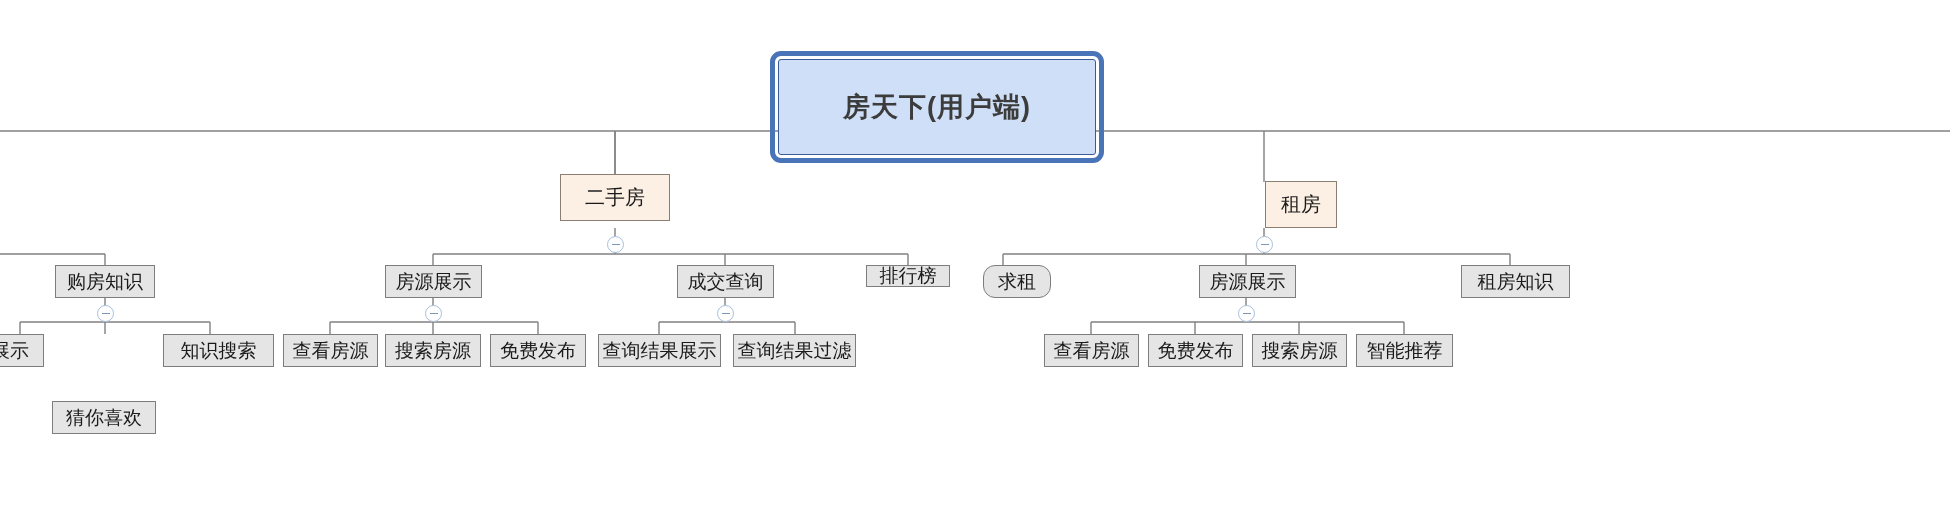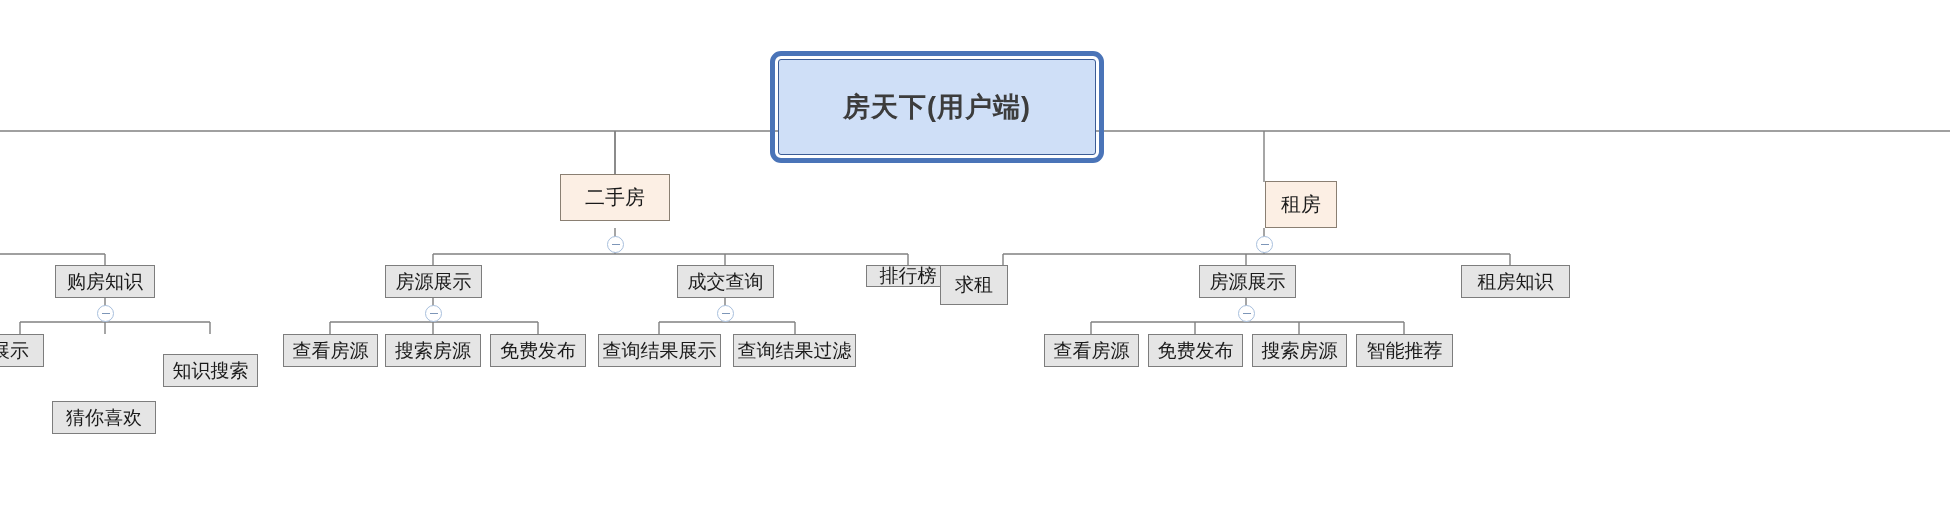--- a/index.html
+++ b/index.html
@@ -169,32 +169,32 @@
     <span class="bar"></span>
   </div>
 
   <div class="node grp" style="left:677px; top:265px; width:97px; height:33px;">成交查询</div>
   <div class="toggle" style="left:717px; top:305px;">
     <span class="bar"></span>
   </div>
 
   <div class="node grp" style="left:866px; top:265px; width:84px; height:22px;">排行榜</div>
 
-  <div class="node grp" style="left:940px; top:265px; width:68px; height:40px;">求租</div>
+  <div class="node grp" style="left:983px; top:265px; width:68px; height:33px;border-radius:12px;">求租</div>
 
   <div class="node grp" style="left:1199px; top:265px; width:97px; height:33px;">房源展示</div>
   <div class="toggle" style="left:1238px; top:305px;">
     <span class="bar"></span>
   </div>
 
   <div class="node grp" style="left:1461px; top:265px; width:109px; height:33px;">租房知识</div>
 
   <div class="node leaf" style="left:-24px; top:334px; width:68px; height:33px;">展示</div>
   <div class="node leaf" style="left:52px; top:354px; width:104px; height:33px;margin-top:47px;">猜你喜欢</div>
-  <div class="node leaf" style="left:163px; top:334px; width:95px; height:33px;margin-top:20px;">知识搜索</div>
+  <div class="node leaf" style="left:163px; top:334px; width:111px; height:33px;">知识搜索</div>
 
   <div class="node leaf" style="left:283px; top:334px; width:95px; height:33px;">查看房源</div>
   <div class="node leaf" style="left:385px; top:334px; width:96px; height:33px;">搜索房源</div>
   <div class="node leaf" style="left:490px; top:334px; width:96px; height:33px;">免费发布</div>
 
   <div class="node leaf" style="left:598px; top:334px; width:123px; height:33px;">查询结果展示</div>
   <div class="node leaf" style="left:733px; top:334px; width:123px; height:33px;">查询结果过滤</div>
 
   <div class="node leaf" style="left:1044px; top:334px; width:95px; height:33px;">查看房源</div>
   <div class="node leaf" style="left:1148px; top:334px; width:95px; height:33px;">免费发布</div>

